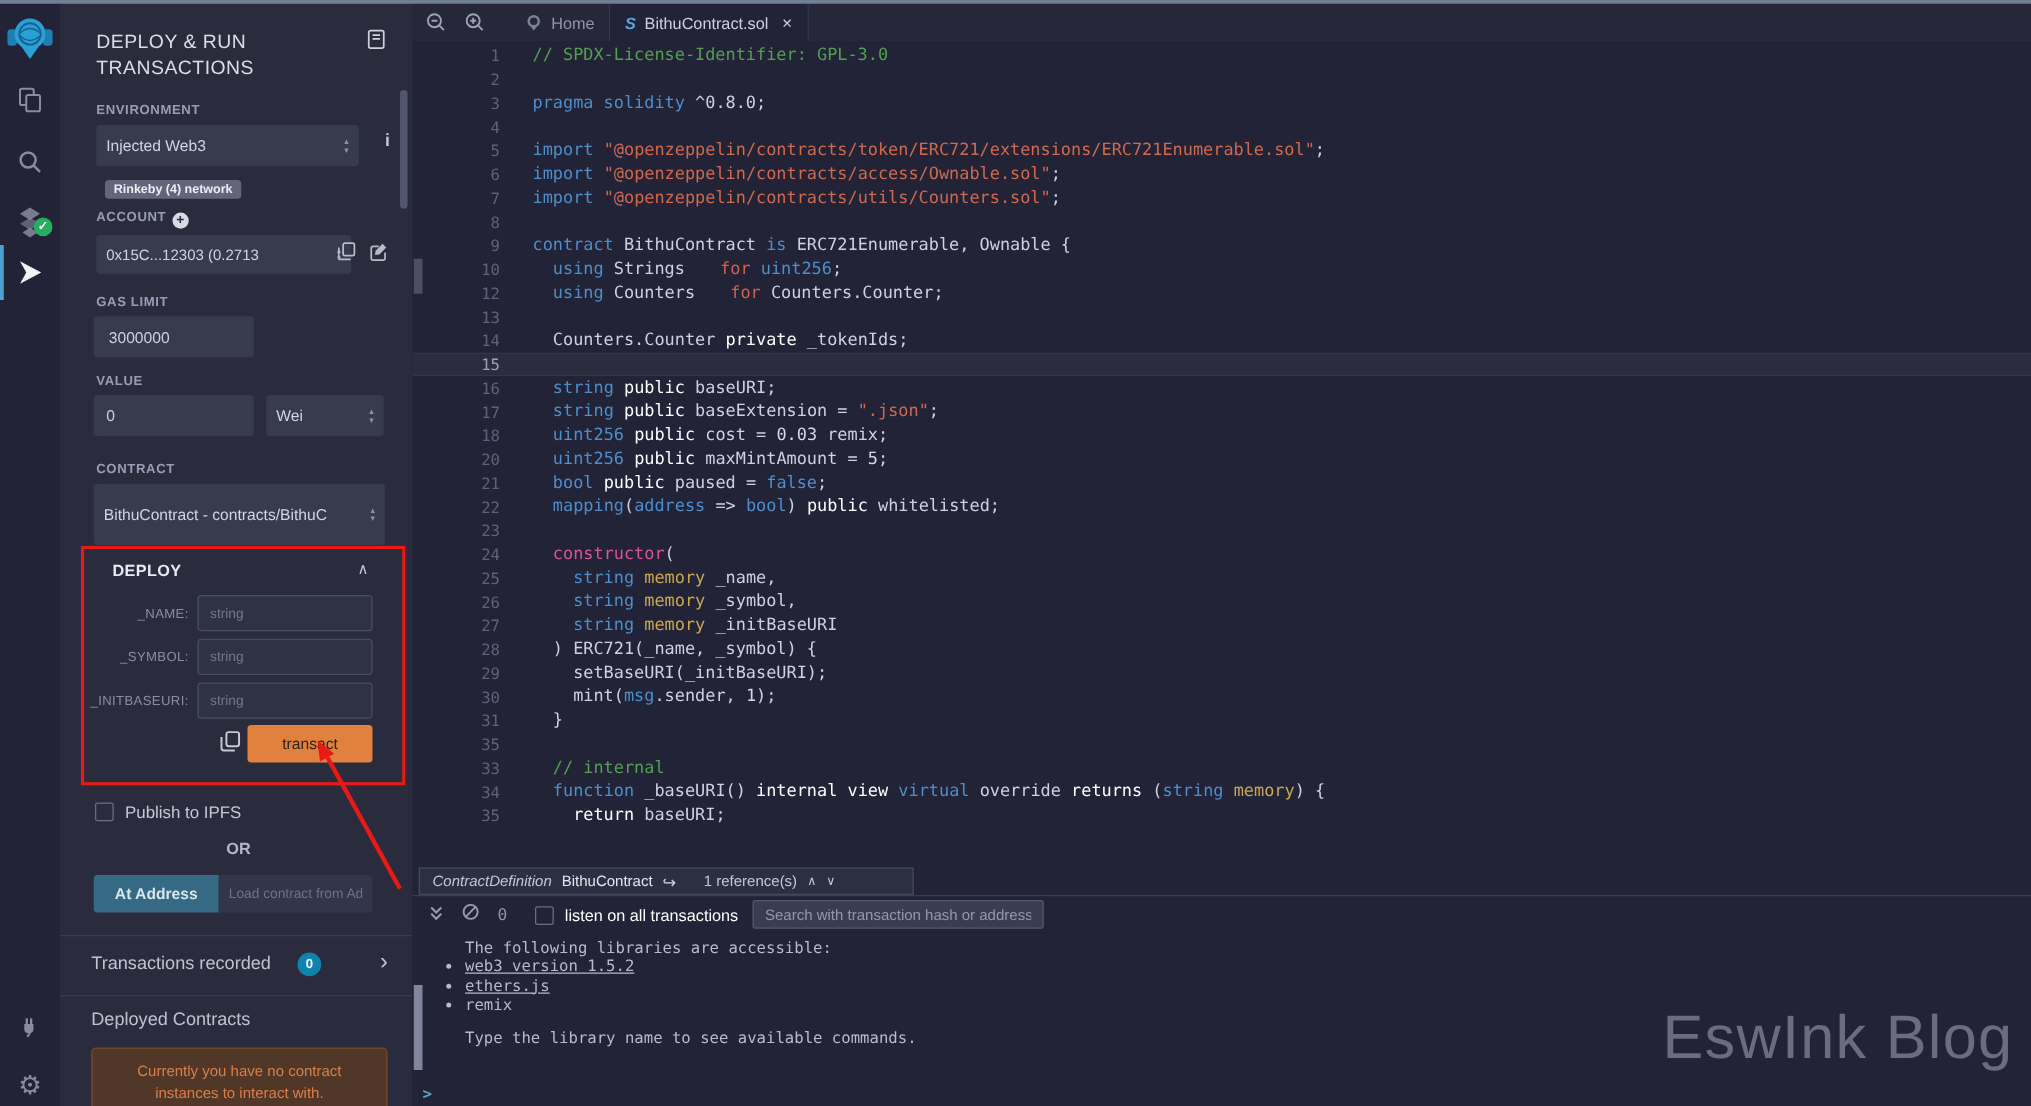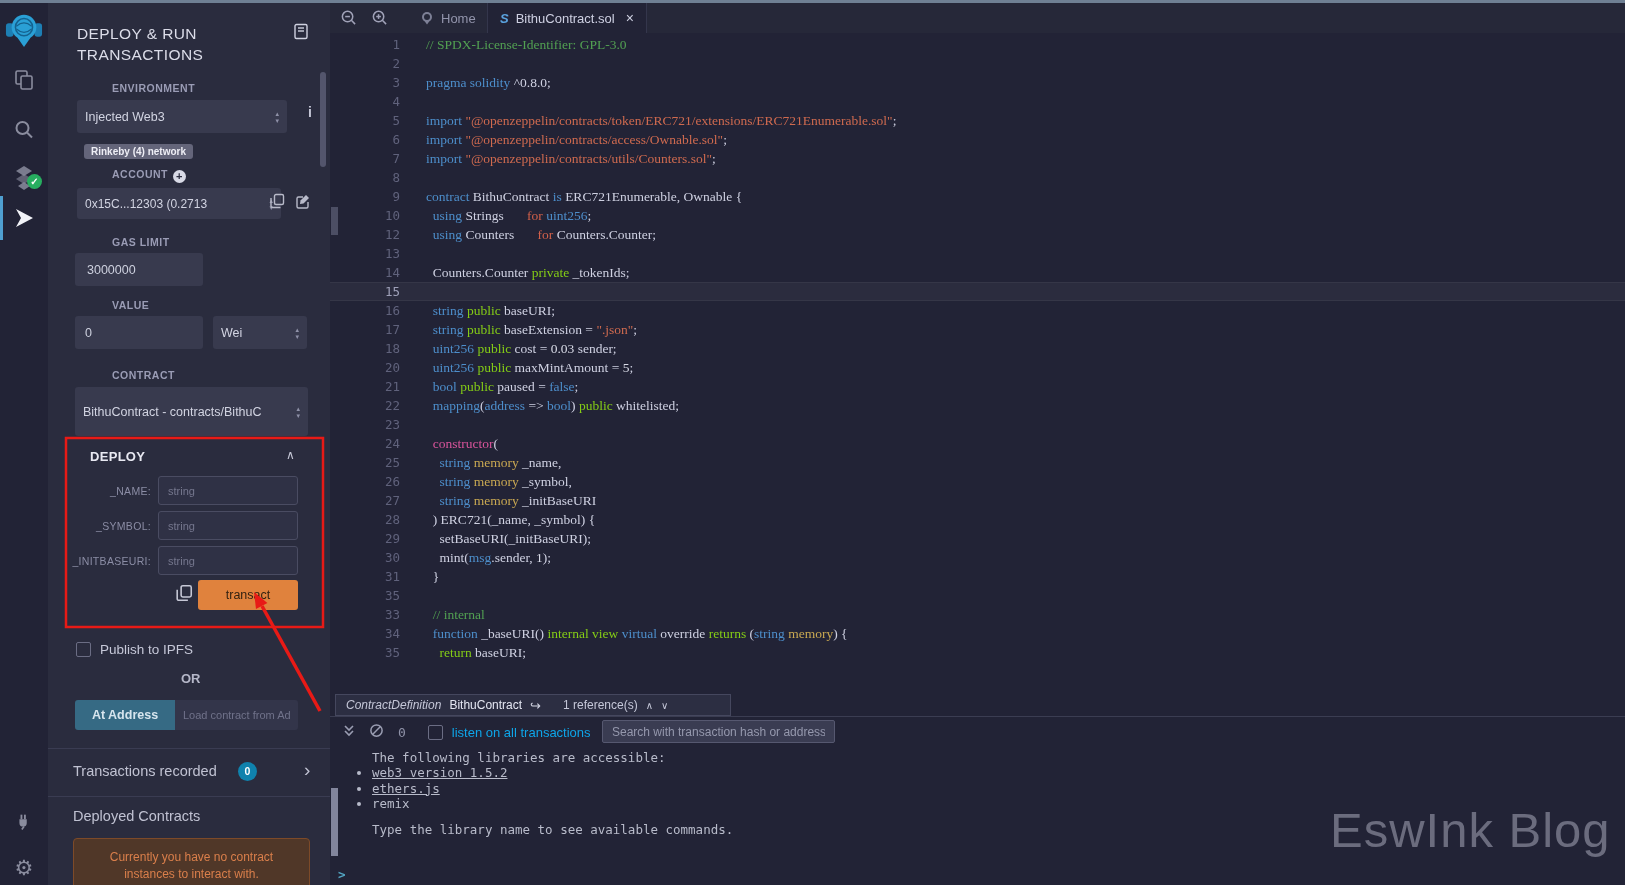--- a/index.html
+++ b/index.html
@@ -16,21 +16,21 @@
   .ibtn svg{display:block;}
   .active-indicator{position:absolute;left:0;top:196px;width:3px;height:44px;background:#4f9fd0;}
   .badge-check{position:absolute;left:27px;top:174px;width:15px;height:15px;border-radius:50%;background:#27ae60;
     color:#fff;font-size:10px;line-height:15px;text-align:center;font-weight:bold;z-index:2;}
   .gear{font-size:21px;color:#8a8c9e;}
 
   
   .sidepanel{position:absolute;left:48px;top:0;width:282px;height:885px;background:#2a2c3e;z-index:5;}
   .sp-title{position:absolute;left:29px;top:14px;width:190px;font-size:15.5px;line-height:1.3;
     letter-spacing:.4px;color:#dcdde9;font-weight:500;}
-  .sp-label{position:absolute;font-size:10.5px;letter-spacing:.5px;color:#9a9cb5;font-weight:bold;margin-left:35px;}
+  .sp-label{position:absolute;font-size:10.5px;letter-spacing:.5px;color:#9a9cb5;font-weight:bold;}
   .sel{position:absolute;background:#383a4e;border-radius:3px;color:#d2d4e2;font-size:12.5px;
     display:flex;align-items:center;padding:0 8px;box-sizing:border-box;}
   .sel .stepper{margin-left:auto;color:#8f91a8;font-size:7px;line-height:7px;text-align:center;}
   .inputbox{position:absolute;background:#383a4e;border:none;border-radius:3px;color:#cdd0de;
     font-size:12.5px;padding:0 10px;box-sizing:border-box;font-family:"Liberation Sans",sans-serif;}
   .net-badge{position:absolute;left:36px;top:144px;background:#64657a;color:#eeeef5;font-size:10px;
     font-weight:bold;padding:2px 7px;border-radius:3px;}
   .icon-sm{color:#b8bac9;}
   .plus-circle{display:inline-block;width:13px;height:13px;border-radius:50%;background:#d8dae6;color:#2a2c3e;
     font-size:11px;line-height:13px;text-align:center;font-weight:bold;vertical-align:-2px;margin-left:5px;}
@@ -76,42 +76,42 @@
   .tab.active{background:#222336;color:#ced0e2;border-left:1px solid #34364c;border-right:1px solid #34364c;}
   .sol-s{color:#5aa2de;font-weight:bold;font-style:italic;font-size:13px;}
   .tab-close{color:#cfd1e2;font-size:14px;margin-left:4px;}
 
   
   .editor{position:absolute;left:330px;top:35px;right:0;height:681px;background:#222336;z-index:1;}
   .code-line{display:flex;height:19px;line-height:19px;white-space:pre;
     font-family:"DejaVu Sans Mono",monospace;font-size:13.5px;}
   .code-line .ln{width:72px;text-align:right;padding-right:2px;color:#60627c;box-sizing:border-box;
     font-size:12.5px;flex:none;}
-  .code-line .code-text{margin-left:24px;font-family:Liberation Serif, serif;}
+  .code-line .code-text{margin-left:24px;}
   .code-line.current{background:rgba(255,255,255,0.045);box-shadow:inset 0 1px 0 rgba(255,255,255,.05), inset 0 -1px 0 rgba(255,255,255,.05);}
   .code-line.current .ln{color:#9ea0b8;}
-  .tk-c{color:#52a052;} .tk-k{color:#4d8ecb;} .tk-s{color:#cf6a4f;} .tk-m{color:#84cc16;}
+  .tk-c{color:#52a052;} .tk-k{color:#4d8ecb;} .tk-s{color:#cf6a4f;} .tk-m{color:#ffffff;}
   .tk-y{color:#c9a852;} .tk-p{color:#d9549b;} .tk-o{color:#d2604a;margin-left:20px;} .tk-n{color:#d8dae6;} .tk-w{color:#cfd1e2;}
 
   
   .peek{position:absolute;left:335px;top:694px;width:396px;height:22px;background:#2c2e42;border:1px solid #45475e;
     box-sizing:border-box;display:flex;align-items:center;gap:8px;padding:0 10px;font-size:12px;color:#c5c7d8;z-index:7;}
   .peek .kind{font-style:italic;}
   .peek .pname{color:#e4e6f2;}
   .peek .refs{margin-left:14px;}
   .peek .arrow{color:#d0d2e0;font-size:13px;}
   .peek .chev{font-size:10px;color:#c5c7d8;}
 
   
   .term-divider{position:absolute;left:330px;top:716px;right:0;height:1px;background:#3b3d52;z-index:6;}
   .terminal{position:absolute;left:330px;top:717px;right:0;bottom:0;background:#222336;z-index:5;}
   .term-toolbar{position:absolute;left:0;top:0;right:0;height:30px;display:flex;align-items:center;}
   .tt-icon{color:#9a9db2;}
   .tt-count{color:#8f92a8;font-size:13px;font-family:"DejaVu Sans Mono",monospace;}
-  .tt-label{color:#0ea5e9;font-size:13px;}
+  .tt-label{color:#ffffff;font-size:13px;}
   .term-search{position:absolute;left:272px;top:3px;width:233px;height:23px;background:#3a3c52;border:1px solid #565870;
     border-radius:2px;color:#cdd0de;font-size:12px;padding:0 9px;box-sizing:border-box;font-family:"Liberation Sans",sans-serif;}
   .term-search::placeholder{color:#9598ad;}
   .term-text{font-family:"DejaVu Sans Mono",monospace;font-size:12.5px;color:#b8bbca;}
   .term-intro{position:absolute;left:42px;top:33px;}
   .term-libs{position:absolute;left:26px;top:48px;margin:0;padding:0 0 0 16px;line-height:15.5px;}
   .term-libs li{list-style:disc;}
   .term-libs li span.link{text-decoration:underline;}
   .term-hint{position:absolute;left:42px;top:105px;}
   .term-prompt{position:absolute;left:8px;top:150px;color:#53a6c3;font-weight:bold;}
@@ -317,21 +317,21 @@
         <div class="code-line"><span class="ln">7</span><span class="code-text"><span class="tk-k">import</span><span class="tk-w"> </span><span class="tk-s">"@openzeppelin/contracts/utils/Counters.sol"</span><span class="tk-w">;</span></span></div>
         <div class="code-line"><span class="ln">8</span><span class="code-text"></span></div>
         <div class="code-line"><span class="ln">9</span><span class="code-text"><span class="tk-k">contract</span><span class="tk-w"> BithuContract </span><span class="tk-k">is</span><span class="tk-w"> ERC721Enumerable, Ownable {</span></span></div>
         <div class="code-line"><span class="ln">10</span><span class="code-text"><span class="tk-w">  </span><span class="tk-k">using</span><span class="tk-w"> Strings </span><span class="tk-o">for</span><span class="tk-w"> </span><span class="tk-k">uint256</span><span class="tk-w">;</span></span></div>
         <div class="code-line"><span class="ln">12</span><span class="code-text"><span class="tk-w">  </span><span class="tk-k">using</span><span class="tk-w"> Counters </span><span class="tk-o">for</span><span class="tk-w"> Counters.Counter;</span></span></div>
         <div class="code-line"><span class="ln">13</span><span class="code-text"></span></div>
         <div class="code-line"><span class="ln">14</span><span class="code-text"><span class="tk-w">  Counters.Counter </span><span class="tk-m">private</span><span class="tk-w"> _tokenIds;</span></span></div>
         <div class="code-line current"><span class="ln">15</span><span class="code-text"></span></div>
         <div class="code-line"><span class="ln">16</span><span class="code-text"><span class="tk-w">  </span><span class="tk-k">string</span><span class="tk-w"> </span><span class="tk-m">public</span><span class="tk-w"> baseURI;</span></span></div>
         <div class="code-line"><span class="ln">17</span><span class="code-text"><span class="tk-w">  </span><span class="tk-k">string</span><span class="tk-w"> </span><span class="tk-m">public</span><span class="tk-w"> baseExtension = </span><span class="tk-s">".json"</span><span class="tk-w">;</span></span></div>
-        <div class="code-line"><span class="ln">18</span><span class="code-text"><span class="tk-w">  </span><span class="tk-k">uint256</span><span class="tk-w"> </span><span class="tk-m">public</span><span class="tk-w"> cost = </span><span class="tk-n">0.03</span><span class="tk-w"> sender;</span></span></div>
+        <div class="code-line"><span class="ln">18</span><span class="code-text"><span class="tk-w">  </span><span class="tk-k">uint256</span><span class="tk-w"> </span><span class="tk-m">public</span><span class="tk-w"> cost = </span><span class="tk-n">0.03</span><span class="tk-w"> remix;</span></span></div>
         <div class="code-line"><span class="ln">20</span><span class="code-text"><span class="tk-w">  </span><span class="tk-k">uint256</span><span class="tk-w"> </span><span class="tk-m">public</span><span class="tk-w"> maxMintAmount = </span><span class="tk-n">5</span><span class="tk-w">;</span></span></div>
         <div class="code-line"><span class="ln">21</span><span class="code-text"><span class="tk-w">  </span><span class="tk-k">bool</span><span class="tk-w"> </span><span class="tk-m">public</span><span class="tk-w"> paused = </span><span class="tk-k">false</span><span class="tk-w">;</span></span></div>
         <div class="code-line"><span class="ln">22</span><span class="code-text"><span class="tk-w">  </span><span class="tk-k">mapping</span><span class="tk-w">(</span><span class="tk-k">address</span><span class="tk-w"> =&gt; </span><span class="tk-k">bool</span><span class="tk-w">) </span><span class="tk-m">public</span><span class="tk-w"> whitelisted;</span></span></div>
         <div class="code-line"><span class="ln">23</span><span class="code-text"></span></div>
         <div class="code-line"><span class="ln">24</span><span class="code-text"><span class="tk-w">  </span><span class="tk-p">constructor</span><span class="tk-w">(</span></span></div>
         <div class="code-line"><span class="ln">25</span><span class="code-text"><span class="tk-w">    </span><span class="tk-k">string</span><span class="tk-w"> </span><span class="tk-y">memory</span><span class="tk-w"> _name,</span></span></div>
         <div class="code-line"><span class="ln">26</span><span class="code-text"><span class="tk-w">    </span><span class="tk-k">string</span><span class="tk-w"> </span><span class="tk-y">memory</span><span class="tk-w"> _symbol,</span></span></div>
         <div class="code-line"><span class="ln">27</span><span class="code-text"><span class="tk-w">    </span><span class="tk-k">string</span><span class="tk-w"> </span><span class="tk-y">memory</span><span class="tk-w"> _initBaseURI</span></span></div>
         <div class="code-line"><span class="ln">28</span><span class="code-text"><span class="tk-w">  ) ERC721(_name, _symbol) {</span></span></div>
         <div class="code-line"><span class="ln">29</span><span class="code-text"><span class="tk-w">    setBaseURI(_initBaseURI);</span></span></div>

